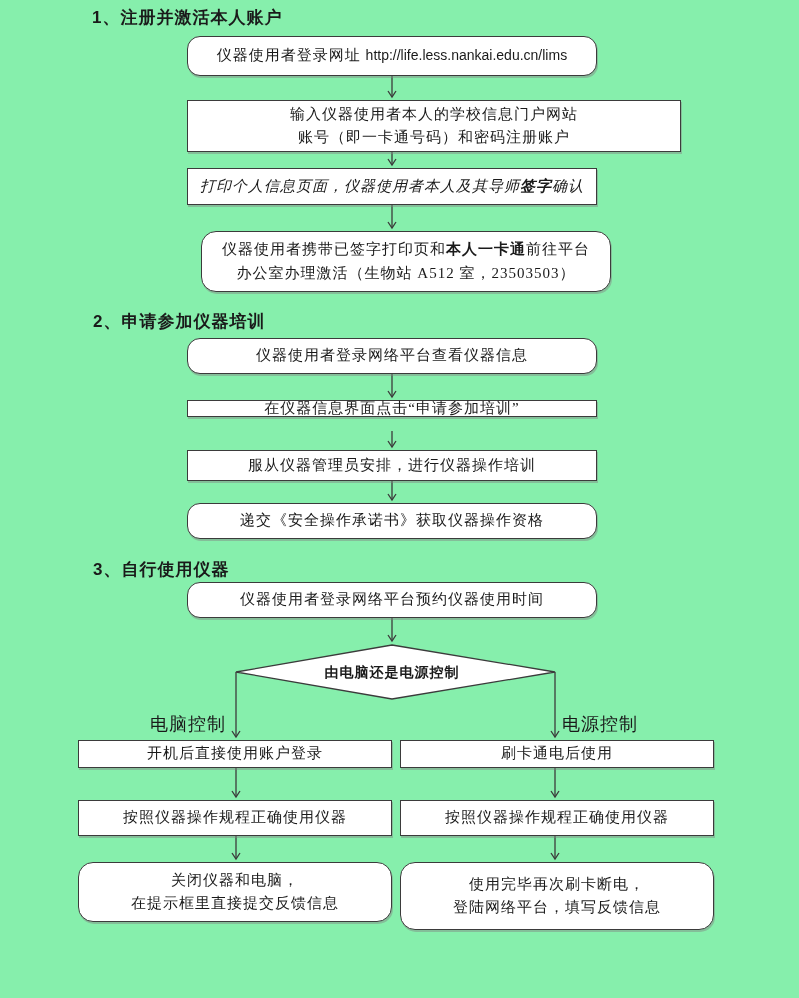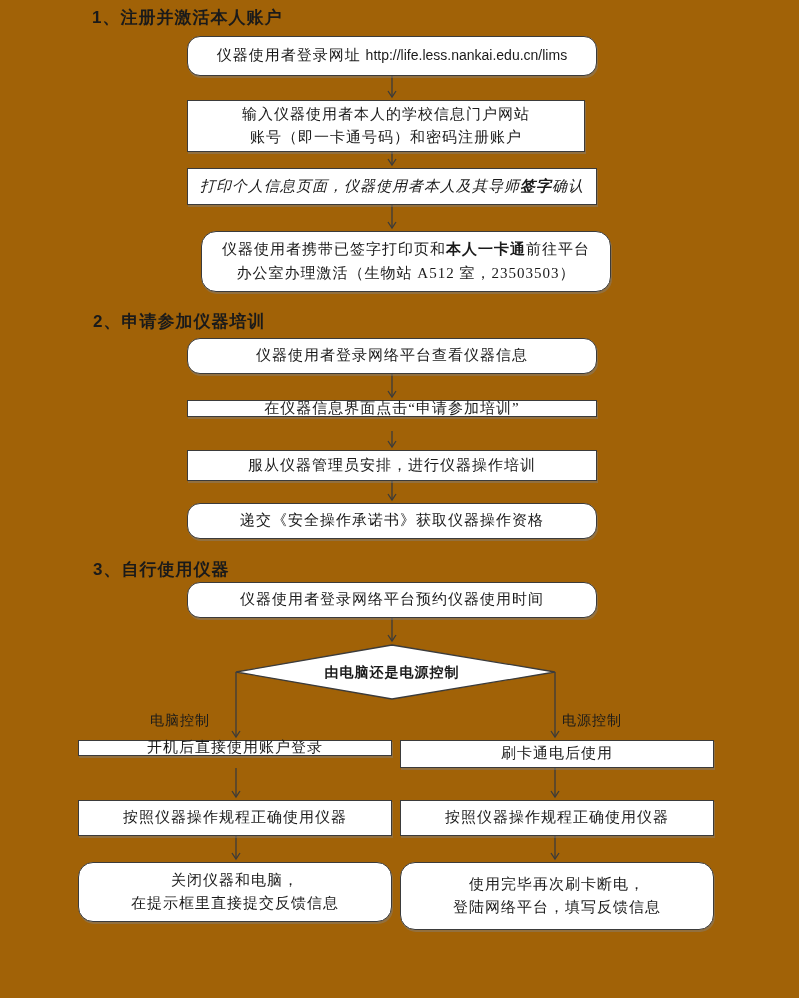--- a/index.html
+++ b/index.html
@@ -1,31 +1,31 @@
 <!DOCTYPE html>
 <html><head>
 <meta charset="utf-8">
 <style>
   html,body{margin:0;padding:0;background:#fff;}
-  .page{position:relative;width:799px;height:998px;background:#a16207;overflow:hidden;
+  .page{position:relative;width:799px;height:998px;background:#86efac;overflow:hidden;
         font-family:"Liberation Serif","DejaVu Serif",serif;color:#1a1a1a;}
   .connectors{position:absolute;left:0;top:0;z-index:0;}
   .heading{position:absolute;z-index:2;font-family:"Liberation Sans","DejaVu Sans",sans-serif;
            font-weight:700;font-size:17px;letter-spacing:1px;white-space:nowrap;}
   .box{position:absolute;z-index:1;background:#fff;border:1.5px solid #3b3b3b;
        display:flex;flex-direction:column;align-items:center;justify-content:center;
        text-align:center;font-size:15px;line-height:1.55;letter-spacing:1px;
        box-shadow:1px 2px 0 rgba(130,130,130,0.45);box-sizing:border-box;}
   .rounded{border-radius:13px;}
   .rounded-lg{border-radius:15px;}
   .line{white-space:nowrap;}
   .url{font-family:"Liberation Sans","DejaVu Sans",sans-serif;font-size:14px;letter-spacing:0;}
   .diamond-text{position:absolute;z-index:2;text-align:center;font-weight:700;font-size:14px;
                 font-family:"Liberation Sans","DejaVu Sans",sans-serif;letter-spacing:1px;}
-  .branch-label{position:absolute;z-index:2;font-size:14px;letter-spacing:1px;white-space:nowrap;}
+  .branch-label{position:absolute;z-index:2;font-size:18px;letter-spacing:1px;white-space:nowrap;}
   b{font-weight:700;}
 </style>
 </head>
 <body>
 
 <div class="page">
 
   <svg class="connectors" width="799" height="998" viewBox="0 0 799 998" fill="none" stroke="#3b3b3b" stroke-width="1.3">
 
     <g>
@@ -87,21 +87,21 @@
         <polyline points="551,853 555,859 559,853"></polyline>
       </g>
   </svg>
 
   <div class="heading" style="left:92px;top:6px;">1、注册并激活本人账户</div>
 
   <div class="box rounded" style="left:187px;top:36px;width:410px;height:40px;">
     <div class="line"><span>仪器使用者登录网址 </span><span class="url">http://life.less.nankai.edu.cn/lims</span></div>
   </div>
 
-  <div class="box" style="left:187px;top:100px;width:398px;height:52px;">
+  <div class="box" style="left:187px;top:100px;width:494px;height:52px;">
     <div class="line">输入仪器使用者本人的学校信息门户网站</div>
     <div class="line">账号（即一卡通号码）和密码注册账户</div>
   </div>
 
   <div class="box" style="left:187px;top:168px;width:410px;height:37px;font-style:italic;">
     <div class="line"><span>打印个人信息页面，仪器使用者本人及其导师</span><b>签字</b><span>确认</span></div>
   </div>
 
   <div class="box rounded-lg" style="left:201px;top:231px;width:410px;height:61px;">
     <div class="line"><span>仪器使用者携带已签字打印页和</span><b>本人一卡通</b><span>前往平台</span></div>
@@ -130,21 +130,21 @@
 
   <div class="box rounded" style="left:187px;top:582px;width:410px;height:36px;">
     <div class="line">仪器使用者登录网络平台预约仪器使用时间</div>
   </div>
 
   <div class="diamond-text" style="left:292px;top:664px;width:200px;">由电脑还是电源控制</div>
 
   <div class="branch-label" style="left:150px;top:712px;">电脑控制</div>
   <div class="branch-label" style="left:562px;top:712px;">电源控制</div>
 
-  <div class="box" style="left:78px;top:740px;width:314px;height:16px;">
+  <div class="box" style="left:78px;top:740px;width:314px;height:28px;">
     <div class="line">开机后直接使用账户登录</div>
   </div>
   <div class="box" style="left:78px;top:800px;width:314px;height:36px;">
     <div class="line">按照仪器操作规程正确使用仪器</div>
   </div>
   <div class="box rounded-lg" style="left:78px;top:862px;width:314px;height:60px;">
     <div class="line">关闭仪器和电脑，</div>
     <div class="line">在提示框里直接提交反馈信息</div>
   </div>
 

